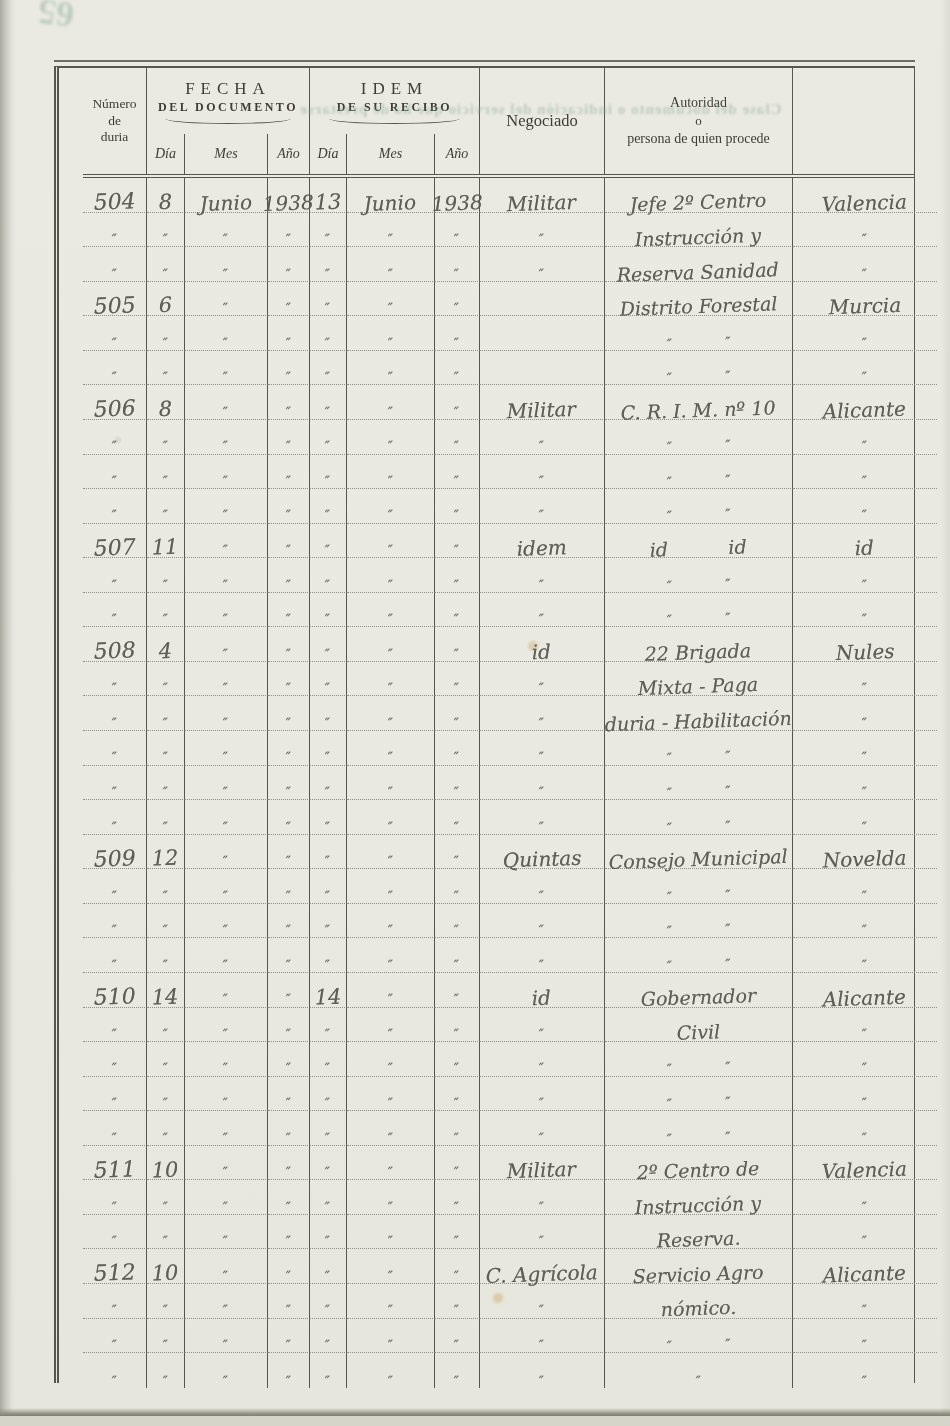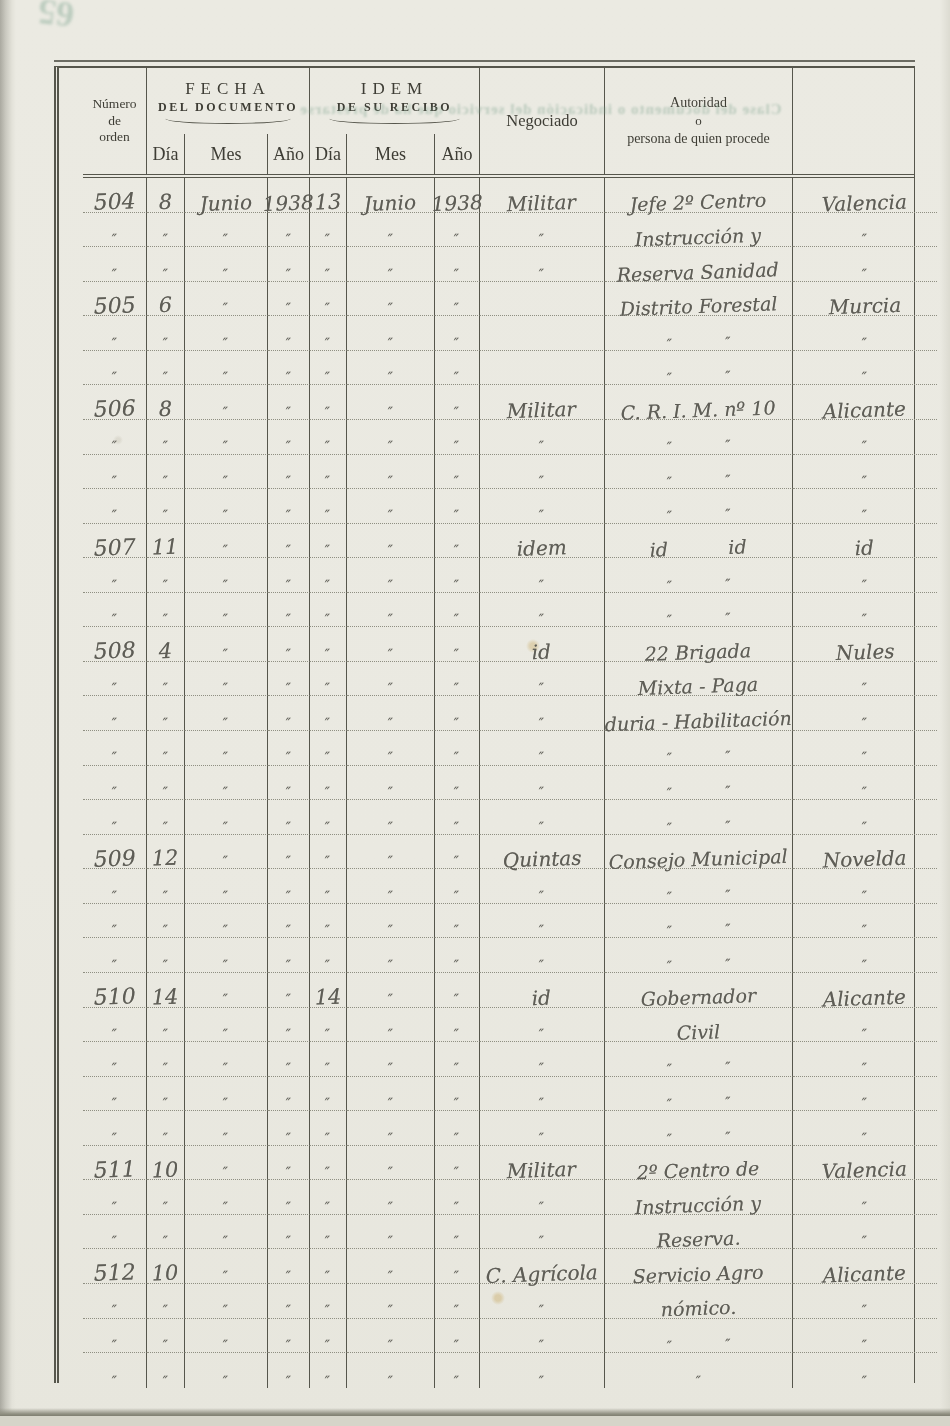--- a/index.html
+++ b/index.html
@@ -66,21 +66,21 @@
   .th{
     display:flex;flex-direction:column;align-items:center;justify-content:center;
     border-right:1.2px solid var(--line);
     line-height:1.25;text-align:center;box-sizing:border-box;
   }
   .h-numero{grid-column:1;grid-row:1/3;font-size:13.5px;}
   .h-fecha {grid-column:2/5;grid-row:1;}
   .h-idem  {grid-column:5/8;grid-row:1;}
   .h-dia1{grid-column:2;grid-row:2}.h-mes1{grid-column:3;grid-row:2}.h-ano1{grid-column:4;grid-row:2}
   .h-dia2{grid-column:5;grid-row:2}.h-mes2{grid-column:6;grid-row:2}.h-ano2{grid-column:7;grid-row:2}
-  .h-sub{font-size:18px;align-self:stretch;}
+  .h-sub{font-size:14px;align-self:stretch;font-style:italic;}
   .h-dia1,.h-mes1,.h-ano2{}
   .h-neg  {grid-column:8;grid-row:1/3;font-size:16.5px;}
   .h-aut  {grid-column:9;grid-row:1/3;font-size:14px;}
   .h-punto{grid-column:10;grid-row:1/3;font-size:15px;border-right:none;}
   .grp-title{font-weight:normal;font-size:17px;letter-spacing:6px;}
   .grp-sub{font-weight:bold;font-size:12px;letter-spacing:2.5px;margin-top:0;}
   .brace{width:78%;height:5px;margin-top:3px;border-bottom:1.4px solid var(--line);
          border-radius:0 0 55% 55% / 0 0 100% 100%;}
   .aut-o{font-size:13px;margin:1px 0;}
 
@@ -123,21 +123,21 @@
   <div id="bleed-text">Clase del documento o indicación del servicio que ha de prestarse</div>
 
   <div id="topline"></div>
 
   <div id="ledger">
 
     <div id="thead" class="grid-cols">
       <div class="th h-numero">
         <span>Número</span>
         <span>de</span>
-        <span>orden</span>
+        <span>duria</span>
       </div>
 
       <div class="th h-fecha">
         <span class="grp-title">FECHA</span>
         <span class="grp-sub">DEL DOCUMENTO</span>
         <span class="brace"></span>
       </div>
 
       <div class="th h-idem">
         <span class="grp-title">IDEM</span>

